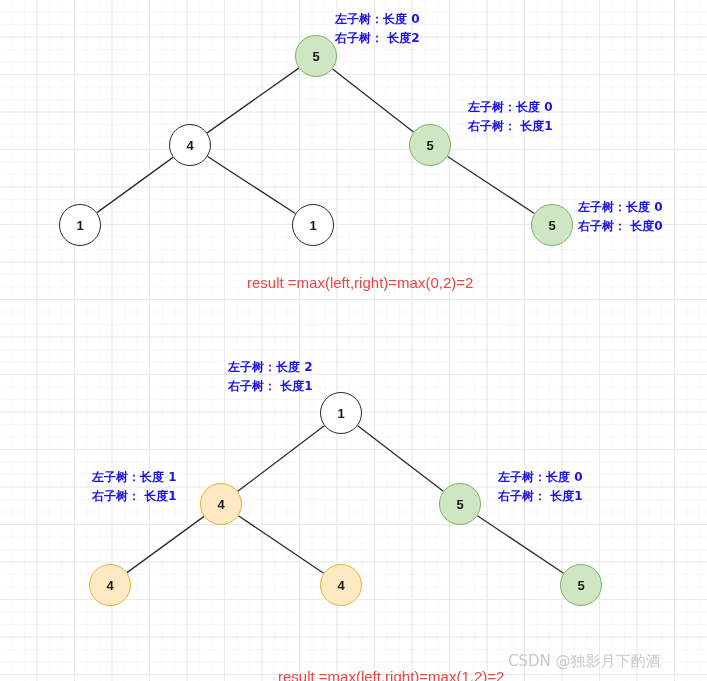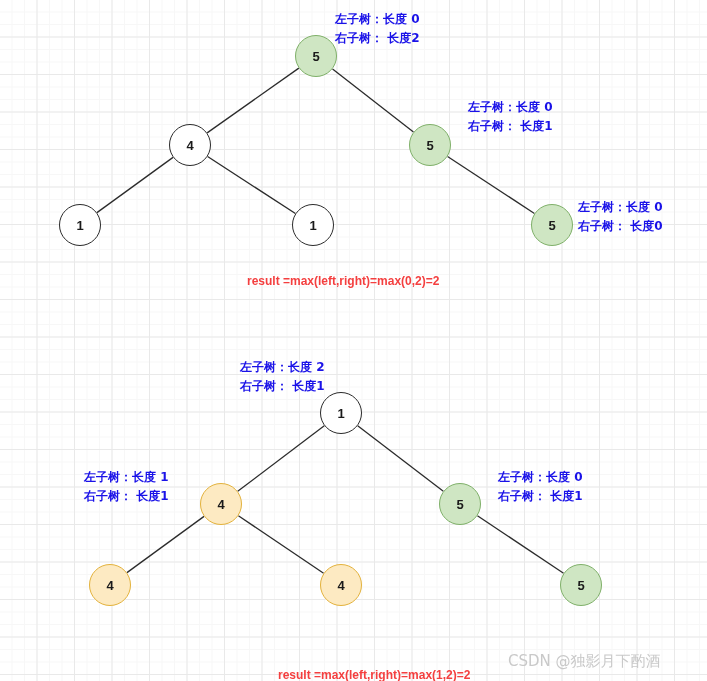--- a/index.html
+++ b/index.html
@@ -64,22 +64,22 @@
     font-size: 12px;
     font-weight: bold;
     line-height: 19px;
     white-space: nowrap;
     font-family: "DejaVu Sans", "Liberation Sans", sans-serif;
   }
   .annot .line { display: block; }
   .result {
     position: absolute;
     color: #f43f3f;
-    font-size: 12px;
-    font-weight: bold;
+    font-size: 15px;
+    font-weight: normal;
     white-space: nowrap;
     font-family: "Liberation Sans", "DejaVu Sans", sans-serif;
   }
   .watermark {
     position: absolute;
     color: #c9c9c9;
     font-size: 15px;
     white-space: nowrap;
     font-family: "DejaVu Sans", "Liberation Sans", sans-serif;
   }
@@ -119,25 +119,25 @@
         <span class="line">左子树：长度 0</span>
         <span class="line">右子树： 长度0</span>
       </div>
       <div class="result" style="left: 247px; top: 274px;">result =max(left,right)=max(0,2)=2</div>
       <div class="node node-white" style="left: 320px; top: 392px; width: 42px; height: 42px;">1</div>
       <div class="node node-yellow" style="left: 200px; top: 483px; width: 42px; height: 42px;">4</div>
       <div class="node node-yellow" style="left: 89px; top: 564px; width: 42px; height: 42px;">4</div>
       <div class="node node-yellow" style="left: 320px; top: 564px; width: 42px; height: 42px;">4</div>
       <div class="node node-green" style="left: 439px; top: 483px; width: 42px; height: 42px;">5</div>
       <div class="node node-green" style="left: 560px; top: 564px; width: 42px; height: 42px;">5</div>
-      <div class="annot" style="left: 240px; top: 358px;">
+      <div class="annot" style="left: 228px; top: 358px;">
         <span class="line">左子树：长度 2</span>
         <span class="line">右子树： 长度1</span>
       </div>
-      <div class="annot" style="left: 84px; top: 468px;">
+      <div class="annot" style="left: 92px; top: 468px;">
         <span class="line">左子树：长度 1</span>
         <span class="line">右子树： 长度1</span>
       </div>
       <div class="annot" style="left: 498px; top: 468px;">
         <span class="line">左子树：长度 0</span>
         <span class="line">右子树： 长度1</span>
       </div>
       <div class="result" style="left: 278px; top: 668px;">result =max(left,right)=max(1,2)=2</div>
       <div class="watermark" style="left: 508px; top: 652px;">CSDN @独影月下酌酒</div>
     </div>

